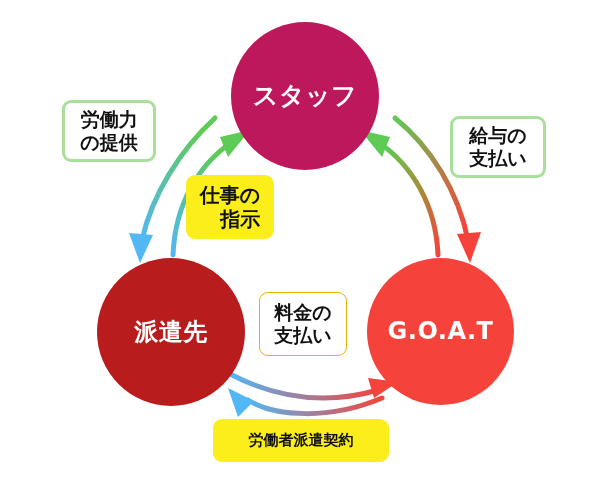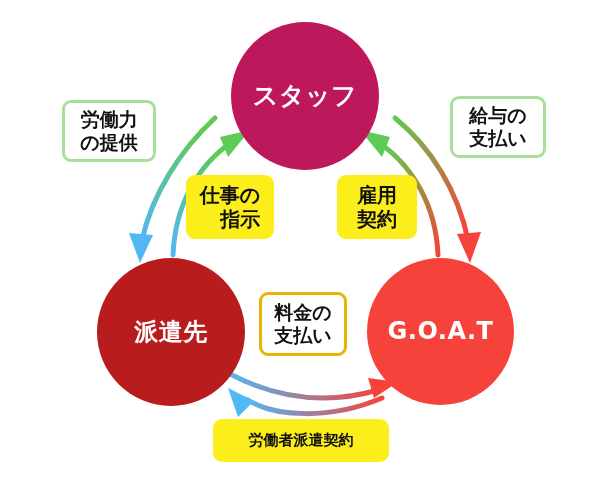--- a/index.html
+++ b/index.html
@@ -71,36 +71,36 @@
   }
   .label-outline {
     background: #ffffff;
     border-radius: 9px;
     font-size: 19px;
   }
   .label-green {
     border: 3px solid #A8E09B;
   }
   .label-blue {
-    border: 3px solid #eab308;
+    border: 1px solid #eab308;
   }
   .label-yellow {
     background: #FCEE1B;
     border-radius: 9px;
     font-size: 20px;
   }
   #label-labor-supply {
     left: 62px;
     top: 100px;
     width: 94px;
     height: 62px;
   }
   #label-salary-payment {
     left: 450px;
-    top: 96px;
+    top: 116px;
     width: 96px;
     height: 62px;
   }
   #label-work-instruction {
     left: 186px;
     top: 175px;
     width: 88px;
     height: 64px;
   }
   #label-employment-contract {
@@ -216,26 +216,20 @@
     </span>
   </div>
 
   <div class="label-box label-yellow" id="label-work-instruction">
     <span>
       <span>仕事の</span><br>
       <span>指示</span>
     </span>
   </div>
 
-  <div class="label-box label-yellow" id="label-employment-contract">
-    <span>
-      <span>雇用</span><br>
-      <span>契約</span>
-    </span>
-  </div>
 
   <div class="label-box label-outline label-blue" id="label-fee-payment">
     <span>
       <span>料金の</span><br>
       <span>支払い</span>
     </span>
   </div>
 
   <div class="label-box label-yellow" id="label-dispatch-contract">
     <span>労働者派遣契約</span>

